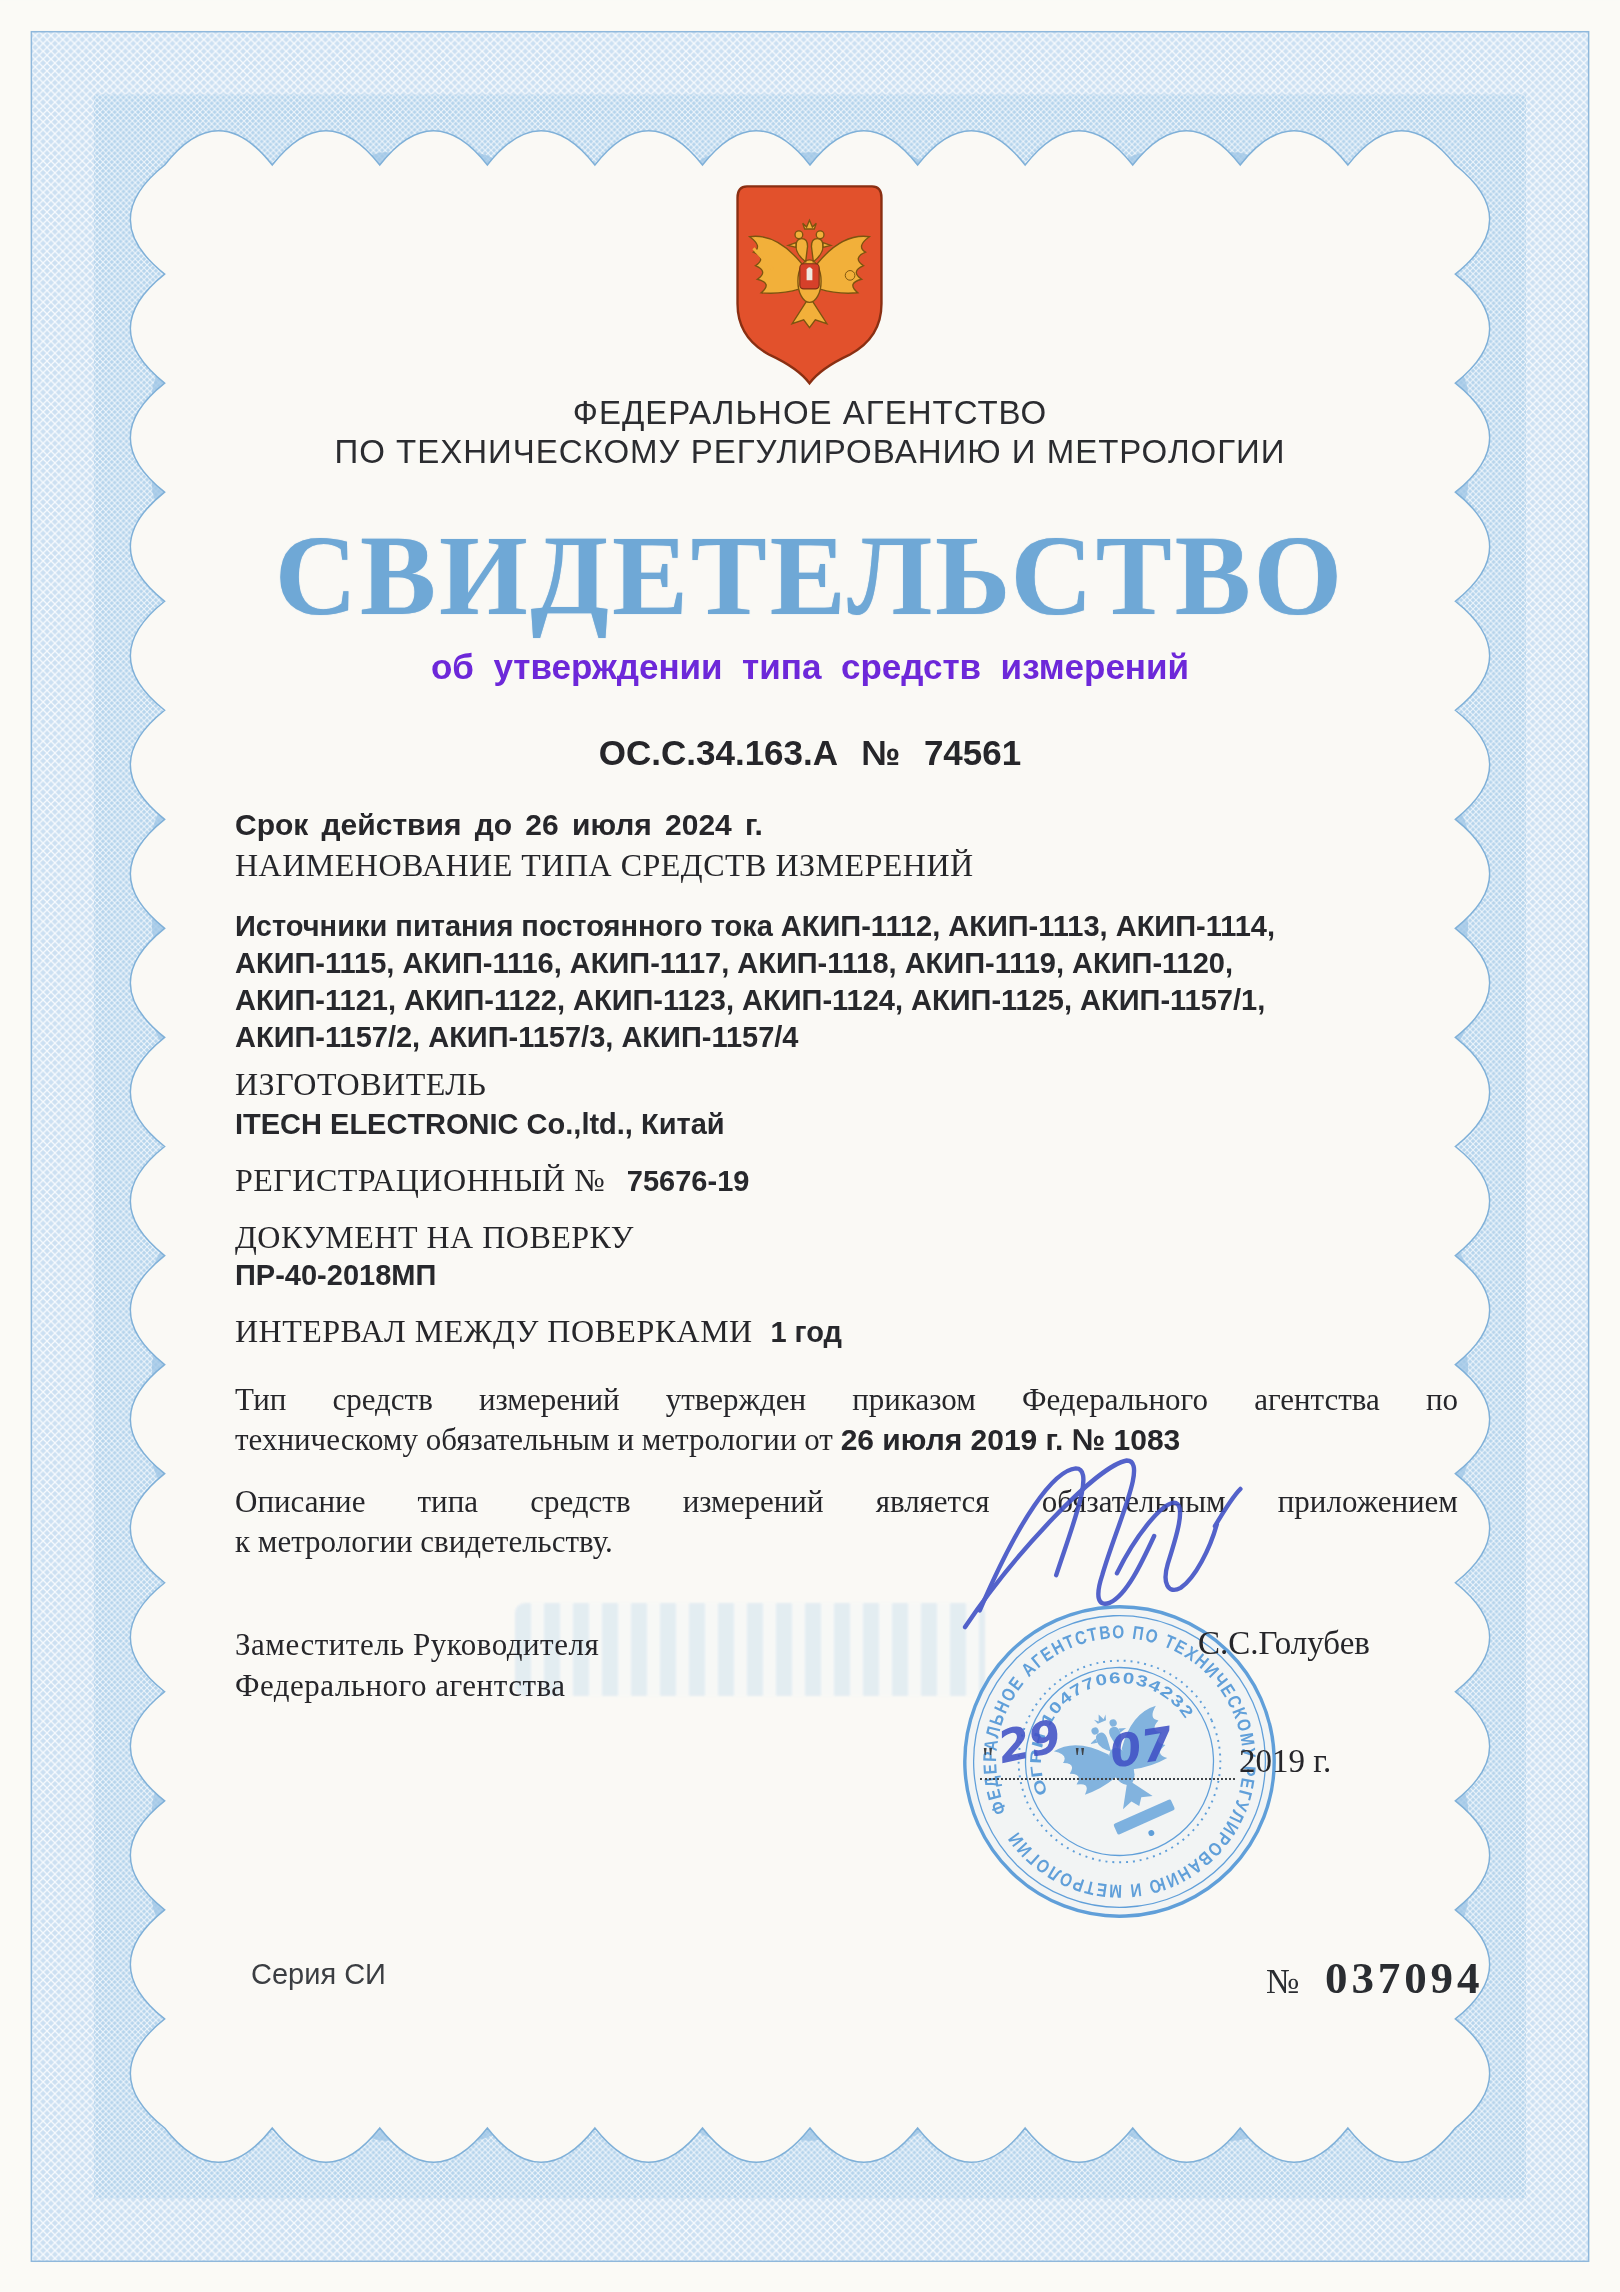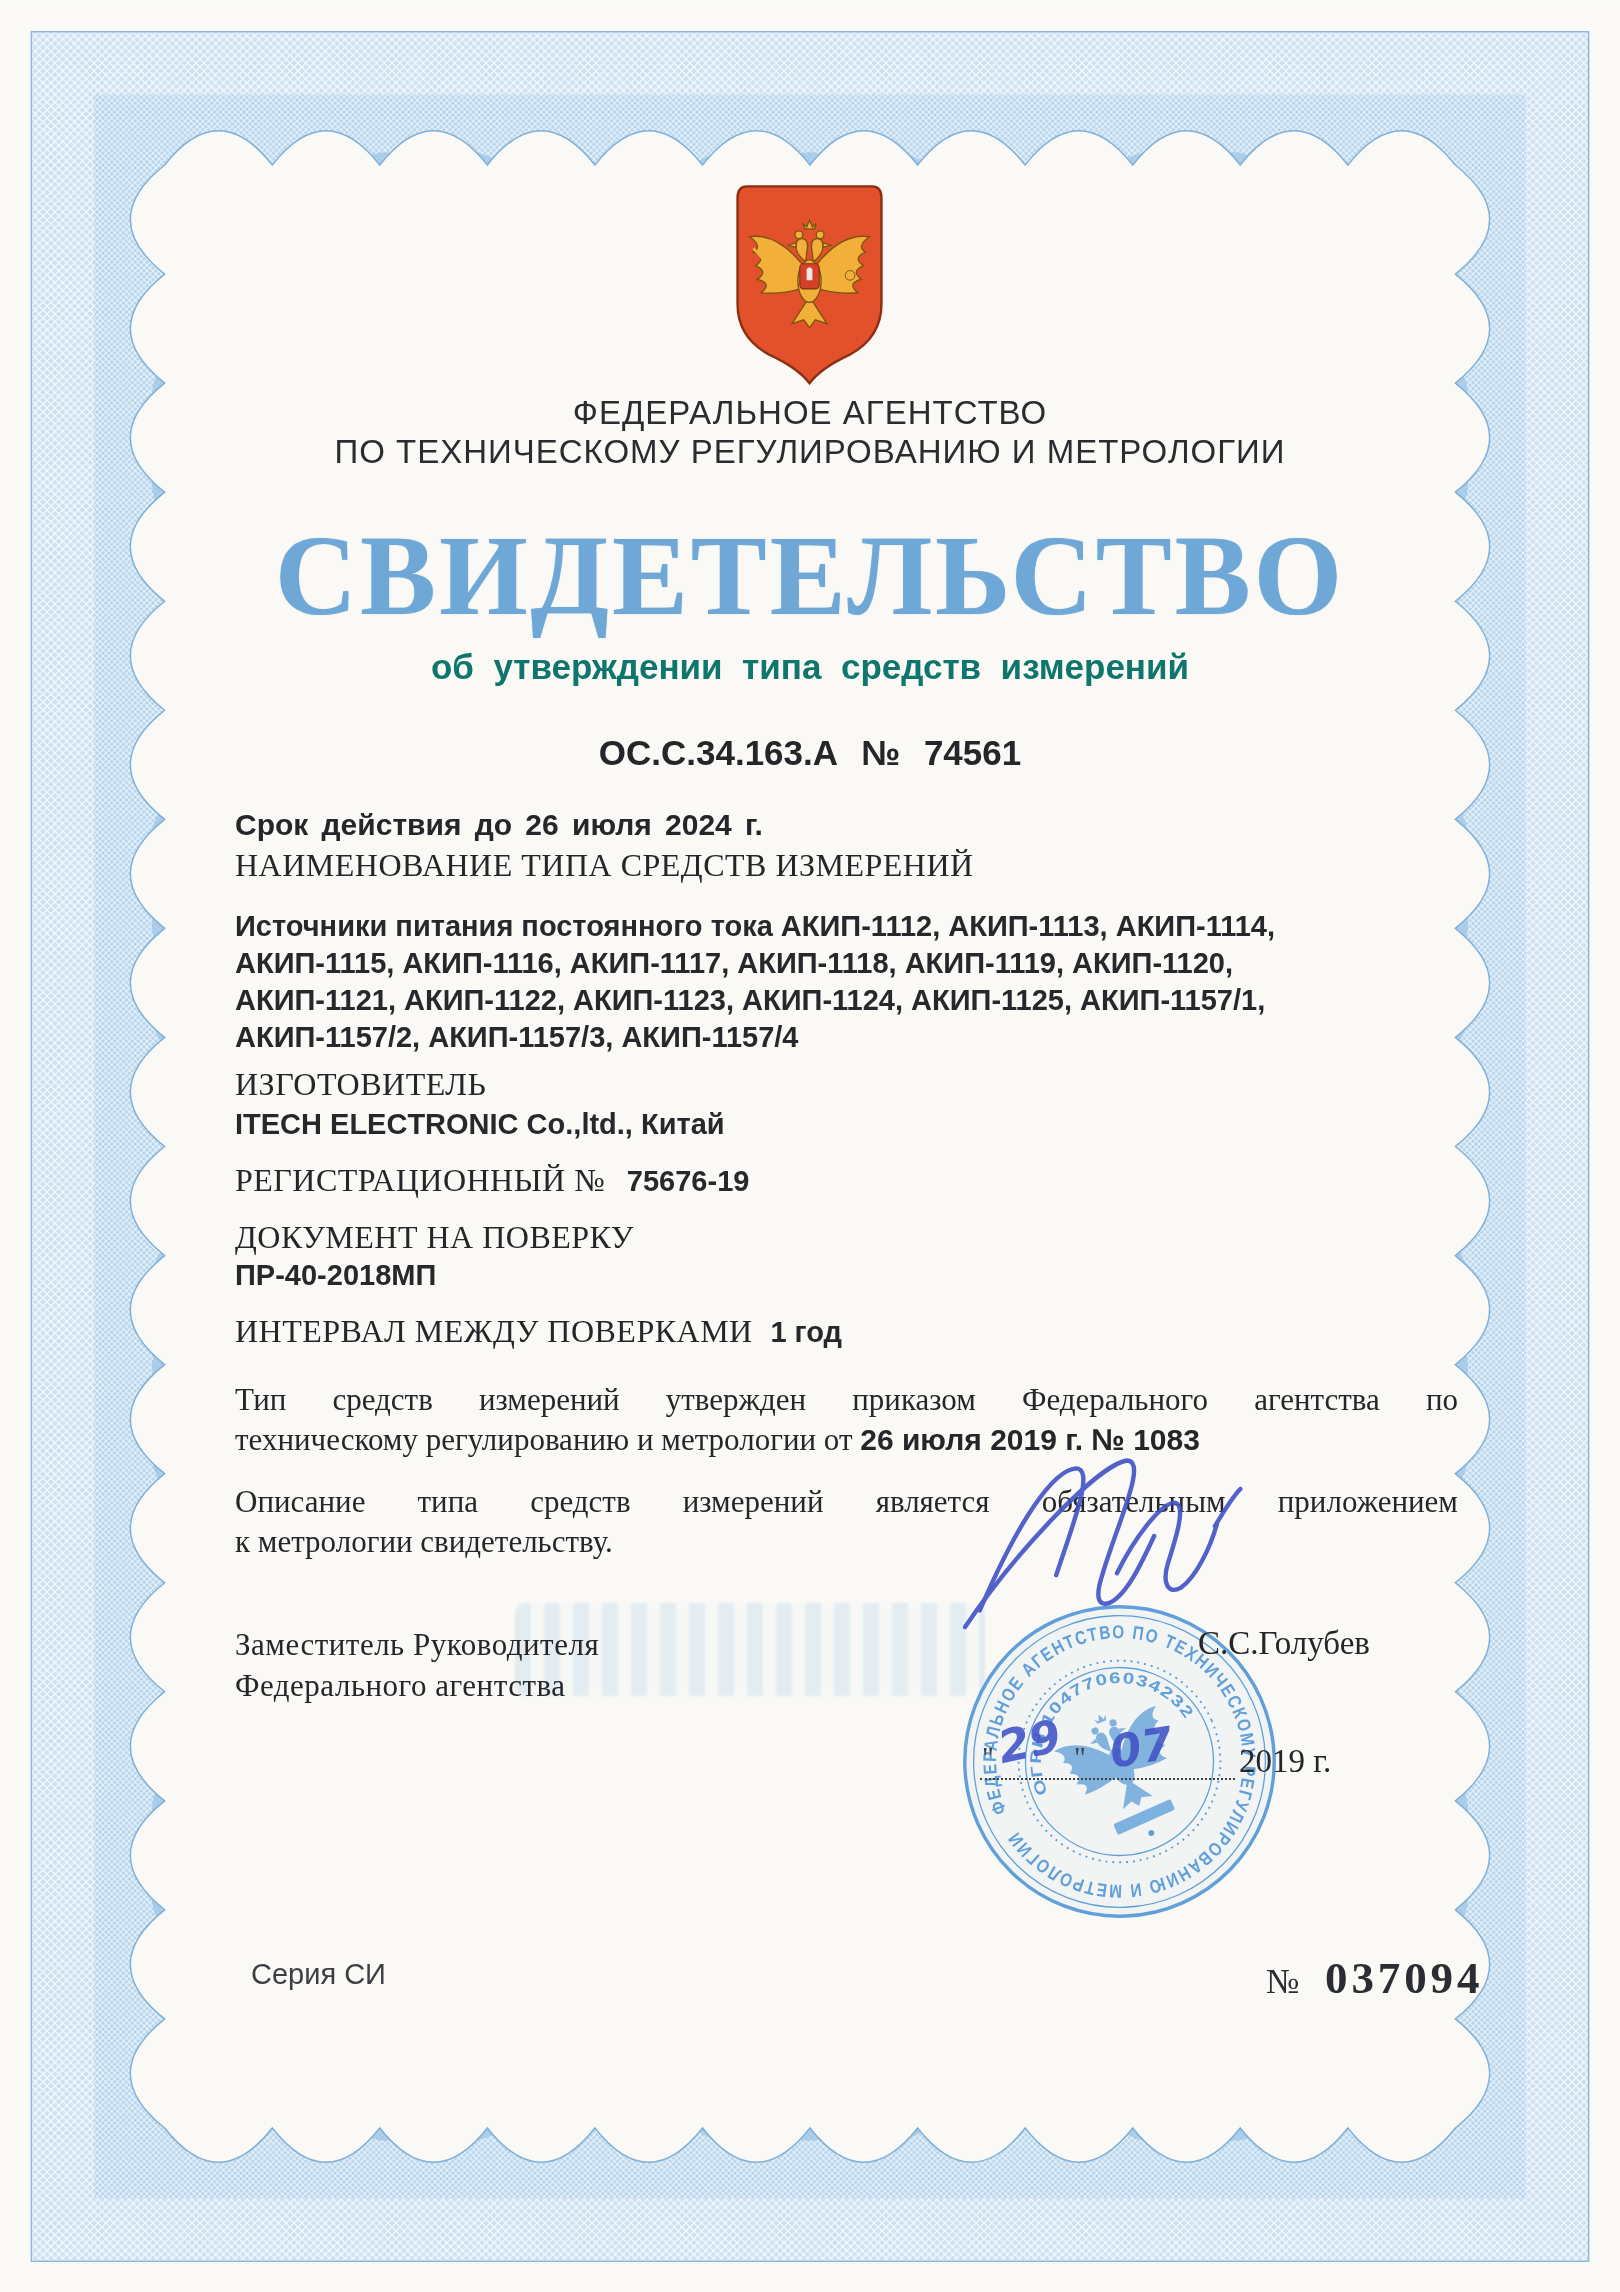--- a/index.html
+++ b/index.html
@@ -19,21 +19,21 @@
   .b{font-weight:bold;}
   .z2{z-index:2;}
 
   .agency{font-family:"Liberation Sans", sans-serif;font-size:33px;letter-spacing:1px;color:#2b2c30;}
   .big-title{
     font-family:"Liberation Serif", serif;font-weight:bold;
     font-size:114px;letter-spacing:2.9px;color:#6fa8d6;
     text-shadow:0 0 1px rgba(111,168,214,.65);
     white-space:nowrap;
   }
-  .subtitle{font-family:"Liberation Sans", sans-serif;font-weight:bold;font-size:35px;word-spacing:9.8px;color:#0f766e;}
+  .subtitle{font-family:"Liberation Sans", sans-serif;font-weight:bold;font-size:35px;word-spacing:9.8px;color:#6d28d9;}
   .certnum{font-family:"Liberation Sans", sans-serif;font-weight:bold;font-size:35px;word-spacing:13.7px;color:#26262a;}
   .validity{font-family:"Liberation Sans", sans-serif;font-weight:bold;font-size:30px;word-spacing:4.9px;color:#26262a;}
   .lbl{font-family:"Liberation Serif", serif;font-size:32px;letter-spacing:0.5px;color:#26262a;white-space:nowrap;}
   .val{font-family:"Liberation Sans", sans-serif;font-weight:bold;font-size:29px;color:#27282c;white-space:nowrap;}
   .namelines{left:235px;width:1245px;}
   .namelines div{font-family:"Liberation Sans", sans-serif;font-weight:bold;font-size:29px;line-height:37px;color:#27282c;white-space:nowrap;}
   .para-line{left:235px;width:1223px;font-size:31px;line-height:40px;}
   .jl{text-align:justify;text-align-last:justify;}
   .sig-lbl{font-size:31px;}
   .signer{font-size:33px;}
@@ -133,21 +133,21 @@
   <div class="abs lbl z2" style="left:235px;top:1219px;">ДОКУМЕНТ НА ПОВЕРКУ</div>
   <div class="abs val z2" style="left:235px;top:1259px;">ПР-40-2018МП</div>
 
   <div class="abs z2" style="left:235px;top:1313px;">
     <span class="lbl">ИНТЕРВАЛ МЕЖДУ ПОВЕРКАМИ</span>
     <span class="val" style="margin-left:13.7px;">1 год</span>
   </div>
 
   <div class="abs para-line jl z2" style="top:1380px;">Тип средств измерений утвержден приказом Федерального агентства по</div>
   <div class="abs para-line z2" style="top:1420px;">
-    <span>техническому регулированию и метрологии от </span><span class="sans b" style="font-size:30px;">26 июля 2019 г. № 1083</span>
+    <span>техническому обязательным и метрологии от </span><span class="sans b" style="font-size:30px;">26 июля 2019 г. № 1083</span>
   </div>
   <div class="abs para-line jl z2" style="top:1482px;">Описание типа средств измерений является обязательным приложением</div>
   <div class="abs para-line z2" style="top:1522px;">к метрологии свидетельству.</div>
 
   <div class="abs lbl sig-lbl z2" style="left:235px;top:1627px;">Заместитель Руководителя</div>
   <div class="abs lbl sig-lbl z2" style="left:235px;top:1668px;">Федерального агентства</div>
   <div class="abs serif signer overlay5" style="left:1198px;top:1625px;">С.С.Голубев</div>
 
   <svg id="stamp-svg" class="abs" width="327" height="327" viewBox="-167 -167 334 334" xmlns="http://www.w3.org/2000/svg">
     <g transform="rotate(-24)" opacity="0.88">

